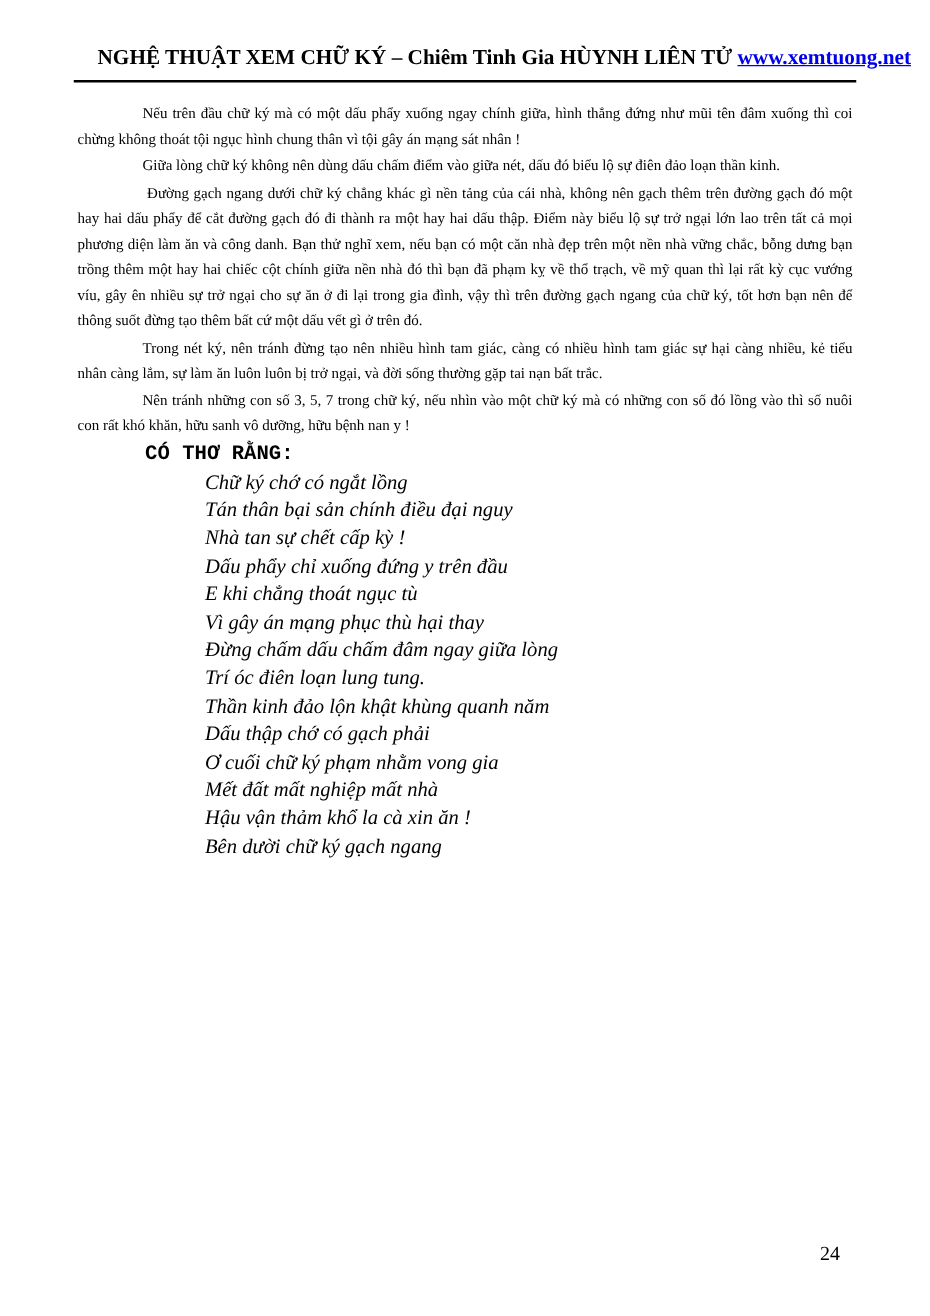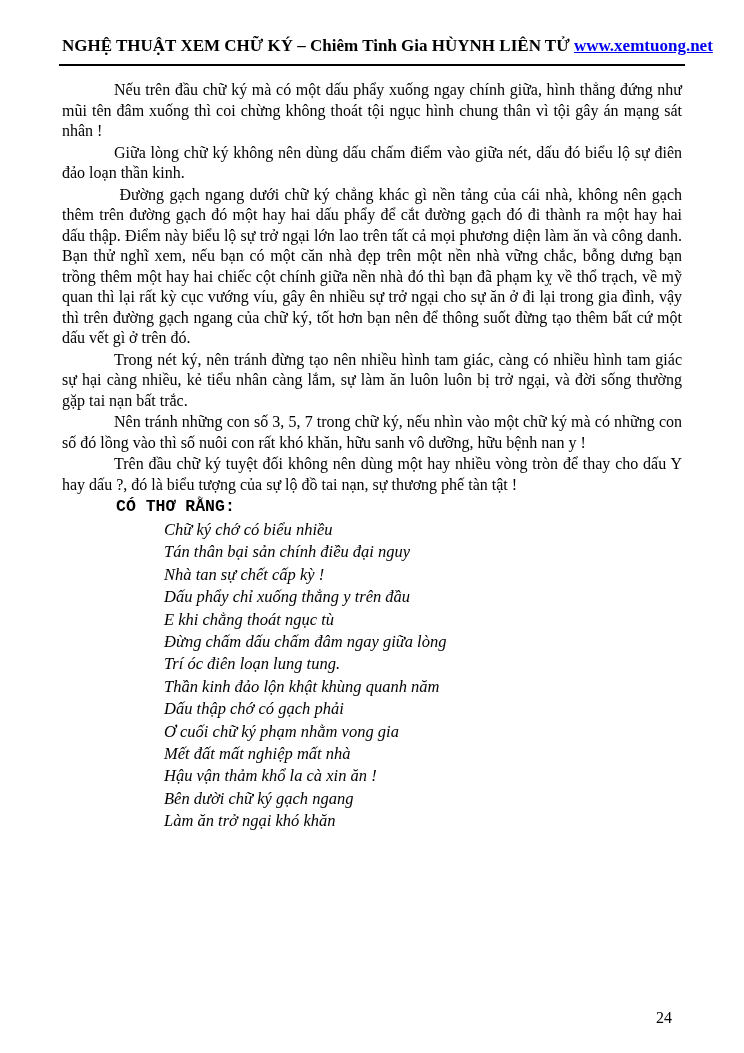--- a/index.html
+++ b/index.html
@@ -15,34 +15,35 @@
     padding: 36px 62px 0 62px;
     position: relative;
     background: #ffffff;
   }
   .header {
     text-align: center;
     font-size: 17px;
     font-weight: bold;
     white-space: nowrap;
     padding-bottom: 8px;
+    margin-left: 16px;
   }
   .header-link {
     color: #0000ee;
     text-decoration: underline;
     font-weight: bold;
     cursor: pointer;
   }
   .header-rule {
     border: none;
     border-top: 2px solid #000000;
     margin: 0 -3px 14px -3px;
   }
   .body-text p.para {
-    font-size: 16px;
+    font-size: 12px;
     line-height: 20.5px;
     text-align: justify;
     text-indent: 52px;
     margin: 0 0 1px 0;
     white-space: pre-wrap;
   }
   .poem-heading {
     font-size: 16.5px;
     font-weight: bold;
     margin: 2px 0 3px 0;
@@ -51,21 +52,21 @@
   }
   .poem p.poem-line {
     font-size: 16.5px;
     font-style: italic;
     line-height: 22.4px;
     margin: 0 0 0 102px;
   }
   .page-number {
     position: absolute;
     right: 72px;
-    bottom: 26px;
+    bottom: 40px;
     font-size: 16px;
   }
 </style>
 </head>
 <body>
 
 <div class="page">
 
   <div class="header">
     <span>NGHỆ THUẬT XEM CHỮ KÝ – Chiêm Tinh Gia HÙYNH LIÊN TỬ </span><a class="header-link" title="www.xemtuong.net"><span>www.xemtuong.net</span></a>
@@ -79,55 +80,54 @@
 
       <p class="para">Giữa lòng chữ ký không nên dùng dấu chấm điểm vào giữa nét, dấu đó biểu lộ sự điên đảo loạn thần kinh.</p>
 
 
       <p class="para"> Đường gạch ngang dưới chữ ký chẳng khác gì nền tảng của cái nhà, không nên gạch thêm trên đường gạch đó một hay hai dấu phẩy để cắt đường gạch đó đi thành ra một hay hai dấu thập. Điểm này biểu lộ sự trở ngại lớn lao trên tất cả mọi phương diện làm ăn và công danh. Bạn thử nghĩ xem, nếu bạn có một căn nhà đẹp trên một nền nhà vững chắc, bỗng dưng bạn trồng thêm một hay hai chiếc cột chính giữa nền nhà đó thì bạn đã phạm kỵ về thổ trạch, về mỹ quan thì lại rất kỳ cục vướng víu, gây ên nhiều sự trở ngại cho sự ăn ở đi lại trong gia đình, vậy thì trên đường gạch ngang của chữ ký, tốt hơn bạn nên để thông suốt đừng tạo thêm bất cứ một dấu vết gì ở trên đó.</p>
 
       <p class="para">Trong nét ký, nên tránh đừng tạo nên nhiều hình tam giác, càng có nhiều hình tam giác sự hại càng nhiều, kẻ tiểu nhân càng lắm, sự làm ăn luôn luôn bị trở ngại, và đời sống thường gặp tai nạn bất trắc.</p>
 
       <p class="para">Nên tránh những con số 3, 5, 7 trong chữ ký, nếu nhìn vào một chữ ký mà có những con số đó lồng vào thì số nuôi con rất khó khăn, hữu sanh vô dưỡng, hữu bệnh nan y !</p>
 
-      <p class="para">Trên đầu chữ ký tuyệt đối không nên dùng một hay nhiều vòng tròn để thay cho dấu Y hay dấu ?, đó là biểu tượng của sự lộ đồ tai nạn, sự thương phế tàn tật !</p>
 
     </div>
 
   <p class="poem-heading">CÓ THƠ RẰNG:</p>
 
   <div class="poem">
 
-      <p class="poem-line">Chữ ký chớ có biểu nhiều</p>
+      <p class="poem-line">Chữ ký chớ có ngắt lồng</p>
 
       <p class="poem-line">Tán thân bại sản chính điều đại nguy</p>
 
       <p class="poem-line">Nhà tan sự chết cấp kỳ !</p>
 
-      <p class="poem-line">Dấu phẩy chỉ xuống thẳng y trên đầu</p>
+      <p class="poem-line">Dấu phẩy chỉ xuống đứng y trên đầu</p>
 
       <p class="poem-line">E khi chẳng thoát ngục tù</p>
 
+      <p class="poem-line">Vì gây án mạng phục thù hại thay</p>
 
 
       <p class="poem-line">Đừng chấm dấu chấm đâm ngay giữa lòng</p>
 
       <p class="poem-line">Trí óc điên loạn lung tung.</p>
 
       <p class="poem-line">Thần kinh đảo lộn khật khùng quanh năm</p>
 
       <p class="poem-line">Dấu thập chớ có gạch phải</p>
 
       <p class="poem-line">Ơ cuối chữ ký phạm nhằm vong gia</p>
 
       <p class="poem-line">Mết đất mất nghiệp mất nhà</p>
 
       <p class="poem-line">Hậu vận thảm khổ la cà xin ăn !</p>
 
       <p class="poem-line">Bên dười chữ ký gạch ngang</p>
 
 
-      <p class="poem-line">Làm ăn trở ngại khó khăn</p>
     </div>
 
   <div class="page-number">24</div>
 
 </div>
 
 </body></html>

